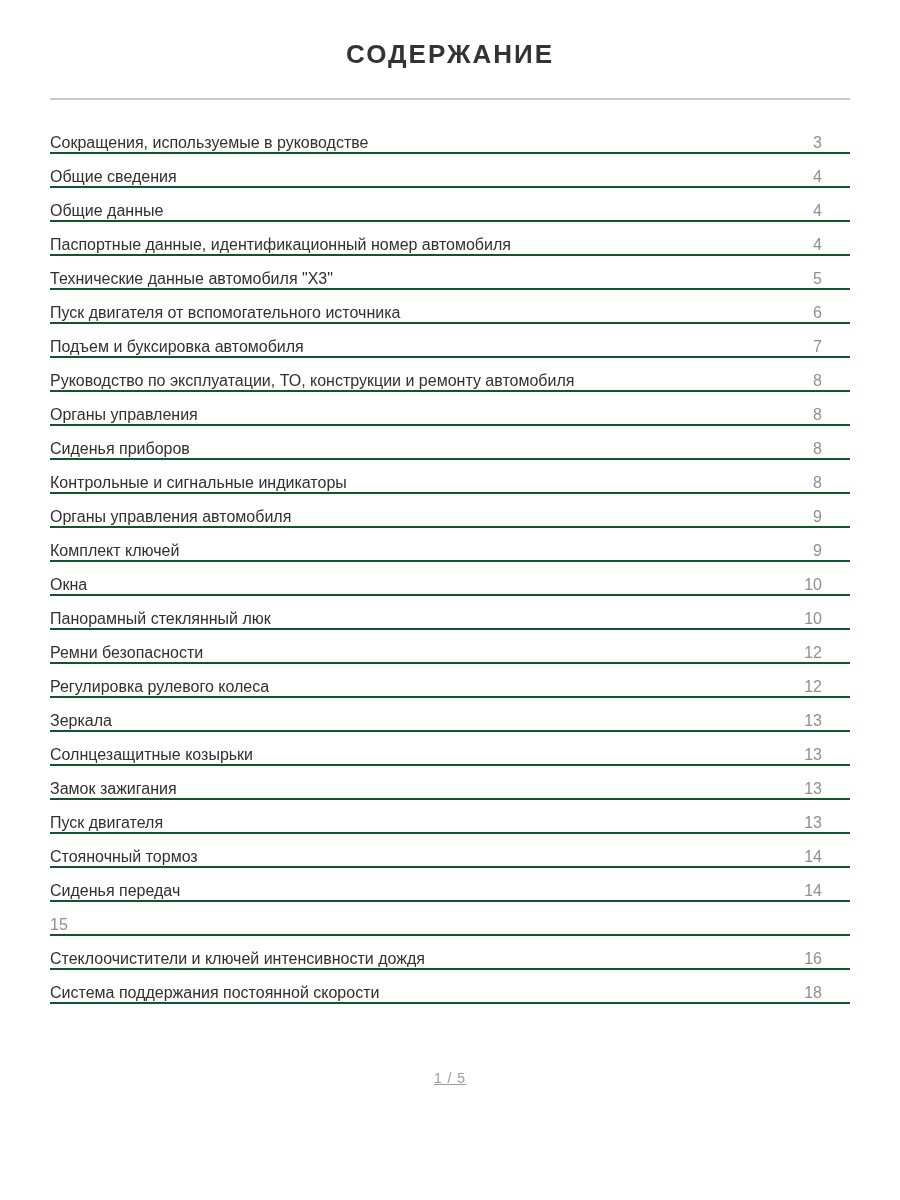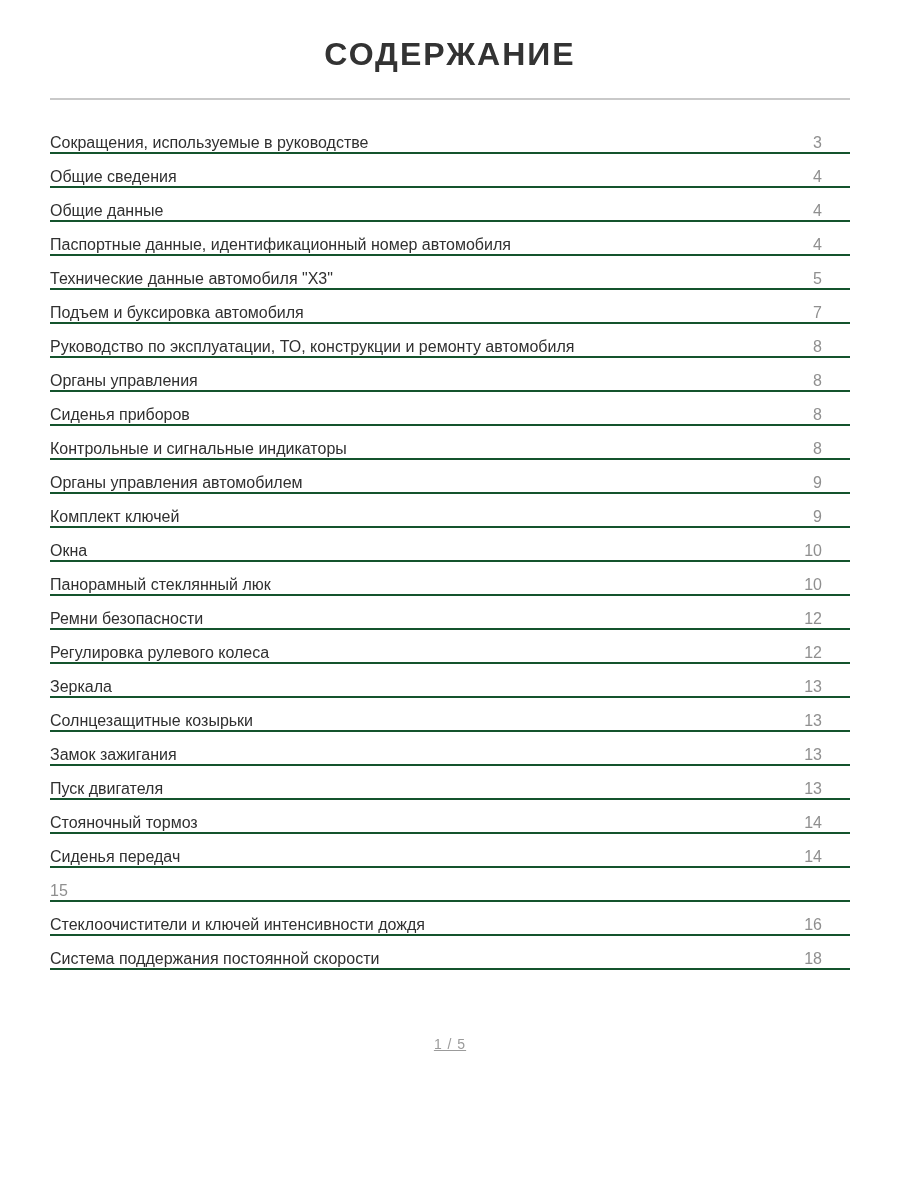--- a/index.html
+++ b/index.html
@@ -11,21 +11,21 @@
     overflow: hidden;
   }
   .page {
     width: 900px;
     height: 1200px;
     padding: 0 50px;
   }
   .title {
     margin-top: 40px;
     text-align: center;
-    font-size: 32px;
+    font-size: 26px;
     line-height: 28px;
     font-weight: 700;
     letter-spacing: 2px;
     color: #333333;
   }
   .rule {
     margin-top: 30px;
     height: 2px;
     background: #c9c9c9;
   }
@@ -81,41 +81,45 @@
   </div>
       <div class="toc-row">
     <span class="toc-label">Паспортные данные, идентификационный номер автомобиля</span>
     <span class="toc-page">4</span>
   </div>
       <div class="toc-row">
     <span class="toc-label">Технические данные автомобиля "X3"</span>
     <span class="toc-page">5</span>
   </div>
       <div class="toc-row">
+    <span class="toc-label">Пуск двигателя от вспомогательного источника</span>
+    <span class="toc-page">6</span>
+  </div>
+      <div class="toc-row">
     <span class="toc-label">Подъем и буксировка автомобиля</span>
     <span class="toc-page">7</span>
   </div>
       <div class="toc-row">
     <span class="toc-label">Руководство по эксплуатации, ТО, конструкции и ремонту автомобиля</span>
     <span class="toc-page">8</span>
   </div>
       <div class="toc-row">
     <span class="toc-label">Органы управления</span>
     <span class="toc-page">8</span>
   </div>
       <div class="toc-row">
     <span class="toc-label">Сиденья приборов</span>
     <span class="toc-page">8</span>
   </div>
       <div class="toc-row">
     <span class="toc-label">Контрольные и сигнальные индикаторы</span>
     <span class="toc-page">8</span>
   </div>
       <div class="toc-row">
-    <span class="toc-label">Органы управления автомобилем</span>
+    <span class="toc-label">Органы управления автомобиля</span>
     <span class="toc-page">9</span>
   </div>
       <div class="toc-row">
     <span class="toc-label">Комплект ключей</span>
     <span class="toc-page">9</span>
   </div>
       <div class="toc-row">
     <span class="toc-label">Окна</span>
     <span class="toc-page">10</span>
   </div>

